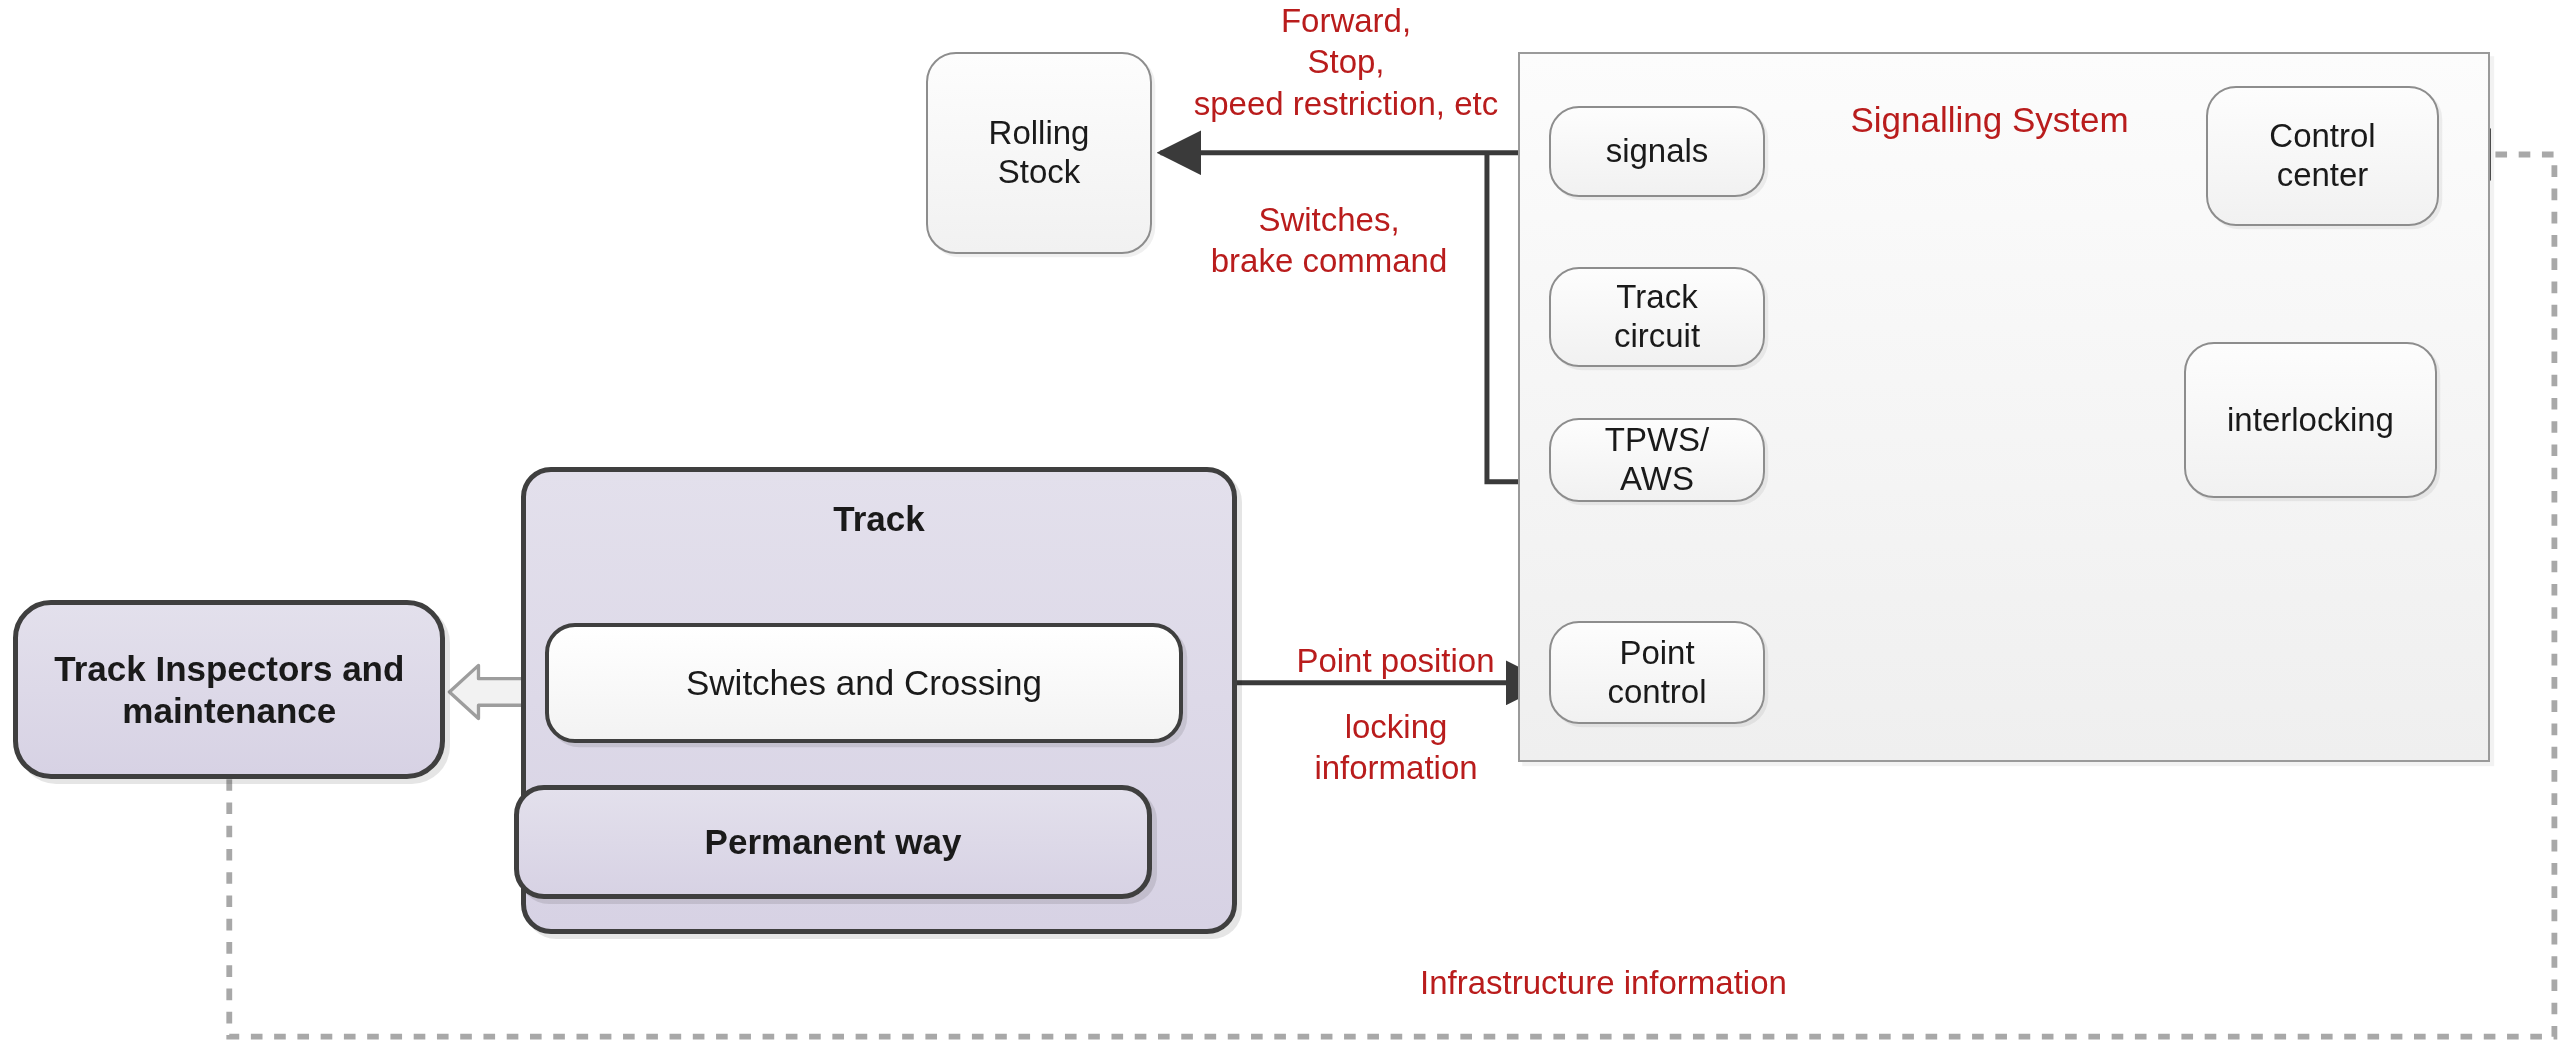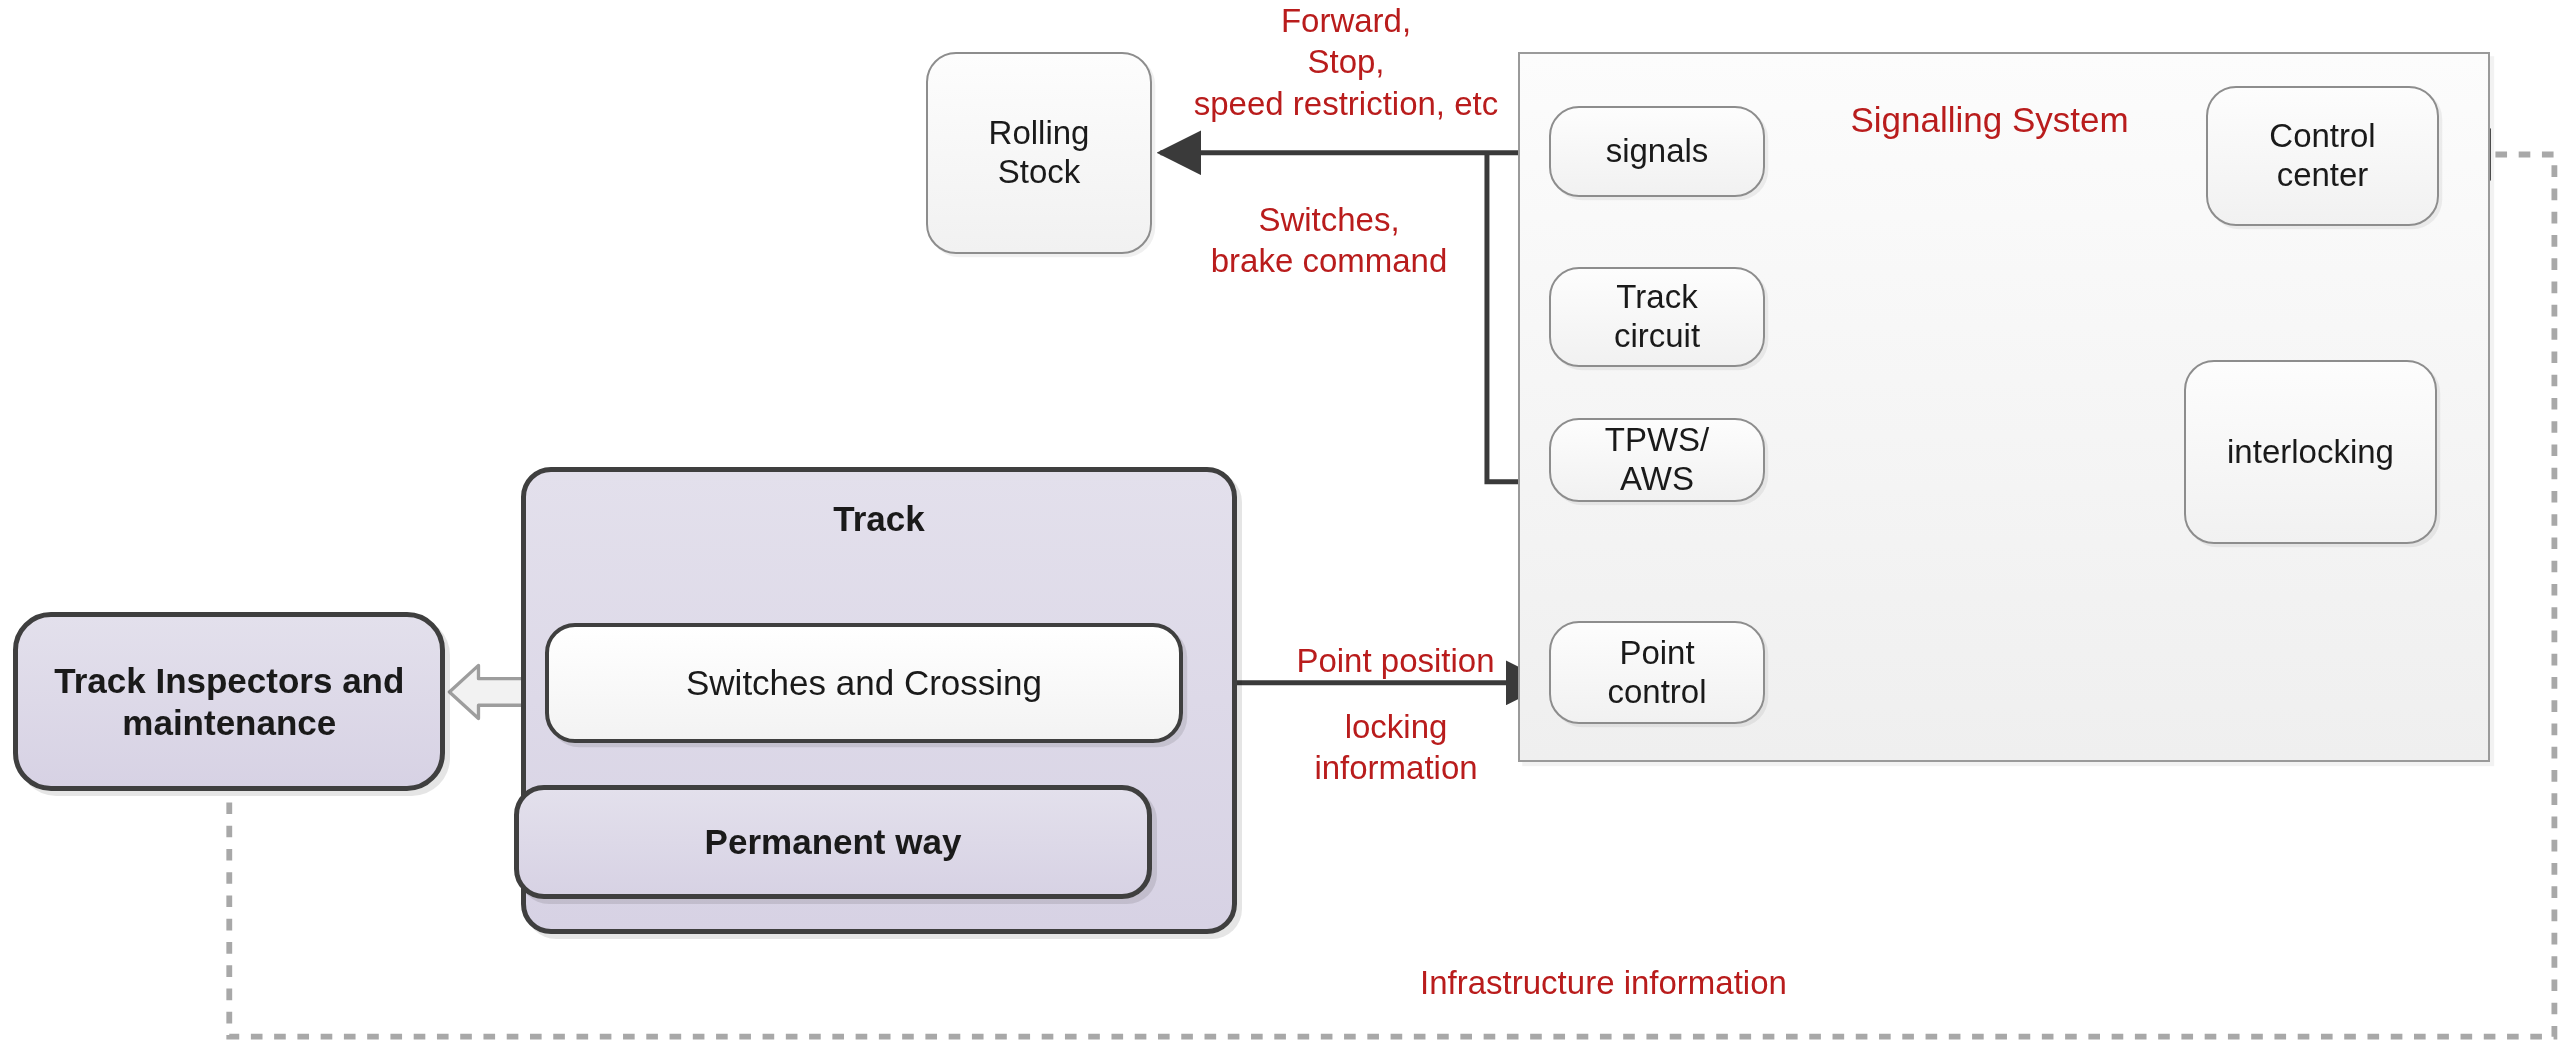--- a/index.html
+++ b/index.html
@@ -54,21 +54,20 @@
   
   .lavbox {
     border: 5px solid #3f3f3f;
     background: linear-gradient(to bottom, #e3e0ec 0%, #d7d2e4 100%);
     box-shadow: 5px 5px 0 0 rgba(0,0,0,0.10);
     font-weight: bold;
     font-size: 35px;
   }
   .lavbox.rounded {
     border-radius: 38px;
-    margin-top: 12px;
   }
 
   .white-inner {
     border: 4.2px solid #3f3f3f;
     background: linear-gradient(to bottom, #ffffff 0%, #f3f3f3 100%);
     box-shadow: 4.2px 4.2px 0 0 rgba(0,0,0,0.10);
     font-size: 35px;
     font-weight: normal;
     color: #1a1a1a;
   }
@@ -182,21 +181,21 @@
   <div class="node plainbox" style="left:1549px; top:621px; width:216px; height:103px;">
     <span style="white-space:pre-line;">Point
 control</span>
   </div>
 
   <div class="node plainbox" style="left:2206px; top:86px; width:233px; height:140px;">
     <span style="white-space:pre-line;">Control
 center</span>
   </div>
 
-  <div class="node plainbox" style="left:2184px; top:342px; width:253px; height:184px;margin-top:18px;">
+  <div class="node plainbox" style="left:2184px; top:342px; width:253px; height:156px;">
     <span style="white-space:pre-line;">interlocking</span>
   </div>
 
   <div class="node lavbox" style="left:521px; top:467px; width:716px; height:467px; display:block;">
   </div>
   <div class="node-title" style="left:521px; top:499px; width:716px;">Track</div>
 
   <div class="node white-inner" style="left:545px; top:623px; width:638px; height:120px;">
     <span>Switches and Crossing</span>
   </div>

